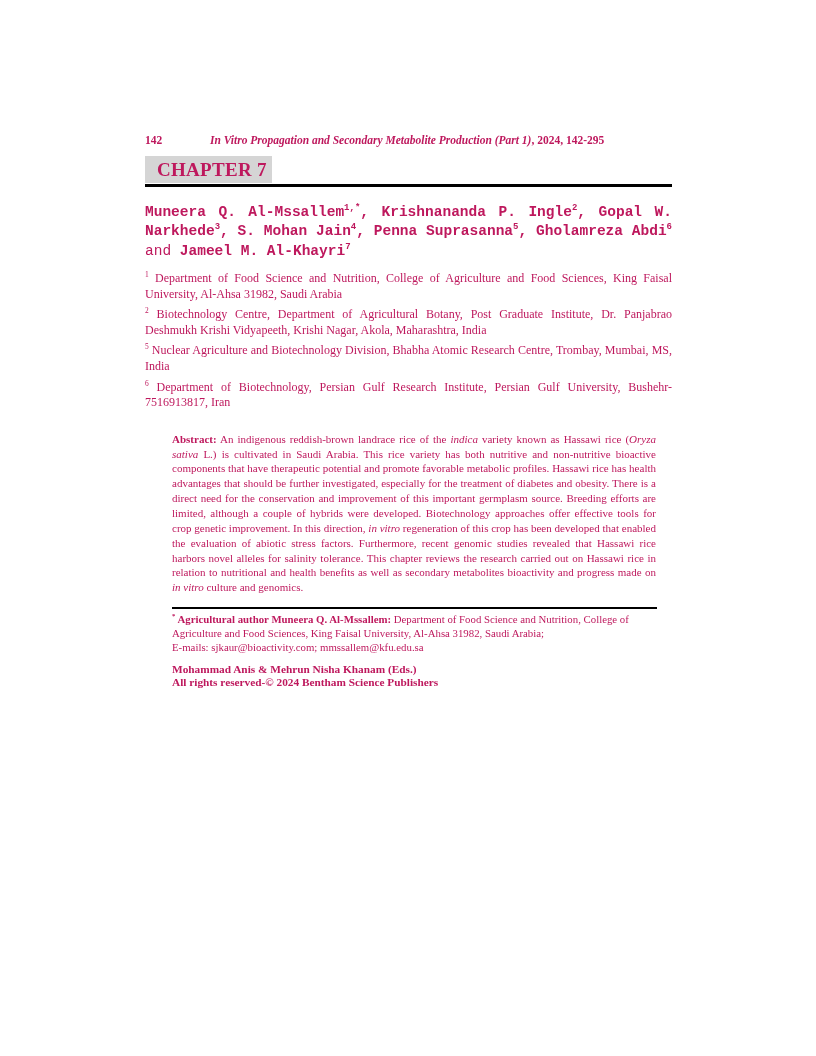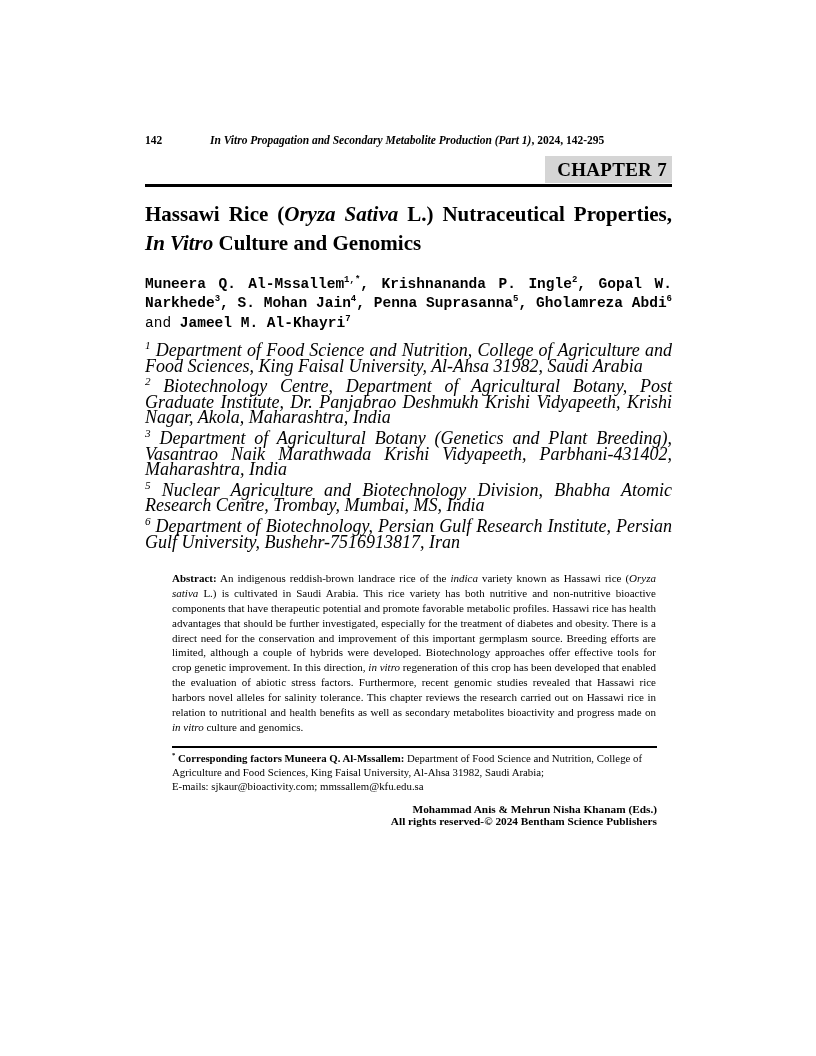--- a/index.html
+++ b/index.html
@@ -3,21 +3,21 @@
 <meta charset="utf-8">
 <style>
   * { margin: 0; padding: 0; box-sizing: border-box; }
   html, body { background: #ffffff; }
   .page {
     position: relative;
     width: 816px;
     height: 1056px;
     background: #ffffff;
     font-family: "Liberation Serif", "DejaVu Serif", serif;
-    color: #000000;
+    color: #be185d;
     overflow: hidden;
   }
   .content {
     position: absolute;
     left: 145px;
     top: 134px;
     width: 527px;
   }
   
   .running-head {
@@ -25,21 +25,21 @@
     align-items: baseline;
     font-size: 11.5px;
     font-weight: bold;
     line-height: 13px;
   }
   .running-head .page-num { width: 65px; }
   .running-head .book-title { font-style: italic; }
   
   .chapter-row {
     display: flex;
-    justify-content: flex-end;
+    justify-content: flex-start;
     margin-top: 9px;
   }
   .chapter-badge {
     background: #d5d5d5;
     font-size: 19px;
     font-weight: bold;
     line-height: 21px;
     padding: 3px 5px 3px 12px;
     letter-spacing: 0.3px;
   }
@@ -60,22 +60,21 @@
   .authors {
     margin-top: 16px;
     font-size: 14.5px;
     line-height: 19.5px;
     text-align: justify;
     font-family: Liberation Mono, monospace;
   }
   
   .affiliations { margin-top: 10px; }
   .affiliation {
-    font-size: 18px;
-    font-style: italic;
+    font-size: 12px;
     line-height: 15.6px;
     text-align: justify;
     margin-bottom: 5px;
   }
   sup {
     font-size: 0.62em;
     vertical-align: super;
     line-height: 0;
   }
   
@@ -92,21 +91,21 @@
     background: #000000;
   }
   .footnote {
     margin: 3px 10px 0 27px;
     font-size: 10.8px;
     line-height: 14.2px;
     text-align: left;
   }
   .editors-block {
     margin: 9px 15px 0 27px;
-    text-align: right;
+    text-align: left;
     font-size: 11.3px;
     font-weight: bold;
     line-height: 12.6px;
   }
   .b { font-weight: bold; }
   .i { font-style: italic; }
 </style>
 </head>
 <body>
 
@@ -117,37 +116,35 @@
       <span class="page-num">142</span>
       <span class="book-ref"><span class="book-title">In Vitro Propagation and Secondary Metabolite Production (Part 1)</span><span>, 2024, 142-295</span></span>
     </div>
 
     <div class="chapter-row">
       <span class="chapter-badge">CHAPTER 7</span>
     </div>
 
     <div class="head-rule"></div>
 
-    <h1 class="chapter-title"><span>Hassawi Rice (</span><span class="i">Oryza Sativa</span><span> L.) Nutraceutical Properties, </span><span class="i">In Vitro</span><span> Culture and Genomics</span></h1>
 
     <p class="authors"><span class="b">Muneera Q. Al-Mssallem</span><sup class="b">1,*</sup><span class="b">, </span><span class="b">Krishnananda P. Ingle</span><sup class="b">2</sup><span class="b">, </span><span class="b">Gopal W. Narkhede</span><sup class="b">3</sup><span class="b">, </span><span class="b">S. Mohan Jain</span><sup class="b">4</sup><span class="b">, </span><span class="b">Penna Suprasanna</span><sup class="b">5</sup><span class="b">, </span><span class="b">Gholamreza Abdi</span><sup class="b">6</sup><span> and </span><span class="b">Jameel M. Al-Khayri</span><sup class="b">7</sup></p>
 
     <div class="affiliations">
         <p class="affiliation"><sup>1</sup> Department of Food Science and Nutrition, College of Agriculture and Food Sciences, King Faisal University, Al-Ahsa 31982, Saudi Arabia</p>
         <p class="affiliation"><sup>2</sup> Biotechnology Centre, Department of Agricultural Botany, Post Graduate Institute, Dr. Panjabrao Deshmukh Krishi Vidyapeeth, Krishi Nagar, Akola, Maharashtra, India</p>
-        <p class="affiliation"><sup>3</sup> Department of Agricultural Botany (Genetics and Plant Breeding), Vasantrao Naik Marathwada Krishi Vidyapeeth, Parbhani-431402, Maharashtra, India</p>
         <p class="affiliation"><sup>5</sup> Nuclear Agriculture and Biotechnology Division, Bhabha Atomic Research Centre, Trombay, Mumbai, MS, India</p>
         <p class="affiliation"><sup>6</sup> Department of Biotechnology, Persian Gulf Research Institute, Persian Gulf University, Bushehr-7516913817, Iran</p>
       </div>
 
     <div class="abstract"><span class="b">Abstract:</span><span> An indigenous reddish-brown landrace rice of the </span><span class="i">indica</span><span> variety known as Hassawi rice (</span><span class="i">Oryza sativa</span><span> L.) is cultivated in Saudi Arabia. This rice variety has both nutritive and non-nutritive bioactive components that have therapeutic potential and promote favorable metabolic profiles. Hassawi rice has health advantages that should be further investigated, especially for the treatment of diabetes and obesity. There is a direct need for the conservation and improvement of this important germplasm source. Breeding efforts are limited, although a couple of hybrids were developed. Biotechnology approaches offer effective tools for crop genetic improvement. In this direction, </span><span class="i">in vitro</span><span> regeneration of this crop has been developed that enabled the evaluation of abiotic stress factors. Furthermore, recent genomic studies revealed that Hassawi rice harbors novel alleles for salinity tolerance. This chapter reviews the research carried out on Hassawi rice in relation to nutritional and health benefits as well as secondary metabolites bioactivity and progress made on </span><span class="i">in vitro</span><span> culture and genomics.</span></div>
 
     <div class="foot-rule"></div>
 
-    <p class="footnote"><sup class="b">*</sup><span class="b"> Corresponding factors Muneera Q. Al-Mssallem:</span><span> Department of Food Science and Nutrition, College of Agriculture and Food Sciences, King Faisal University, Al-Ahsa 31982, Saudi Arabia;</span><br><span>E-mails: sjkaur@bioactivity.com; mmssallem@kfu.edu.sa</span></p>
+    <p class="footnote"><sup class="b">*</sup><span class="b"> Agricultural author Muneera Q. Al-Mssallem:</span><span> Department of Food Science and Nutrition, College of Agriculture and Food Sciences, King Faisal University, Al-Ahsa 31982, Saudi Arabia;</span><br><span>E-mails: sjkaur@bioactivity.com; mmssallem@kfu.edu.sa</span></p>
 
     <div class="editors-block">
       <div>Mohammad Anis &amp; Mehrun Nisha Khanam (Eds.)</div>
       <div>All rights reserved-© 2024 Bentham Science Publishers</div>
     </div>
 
   </div>
 </div>
 
 </body></html>

